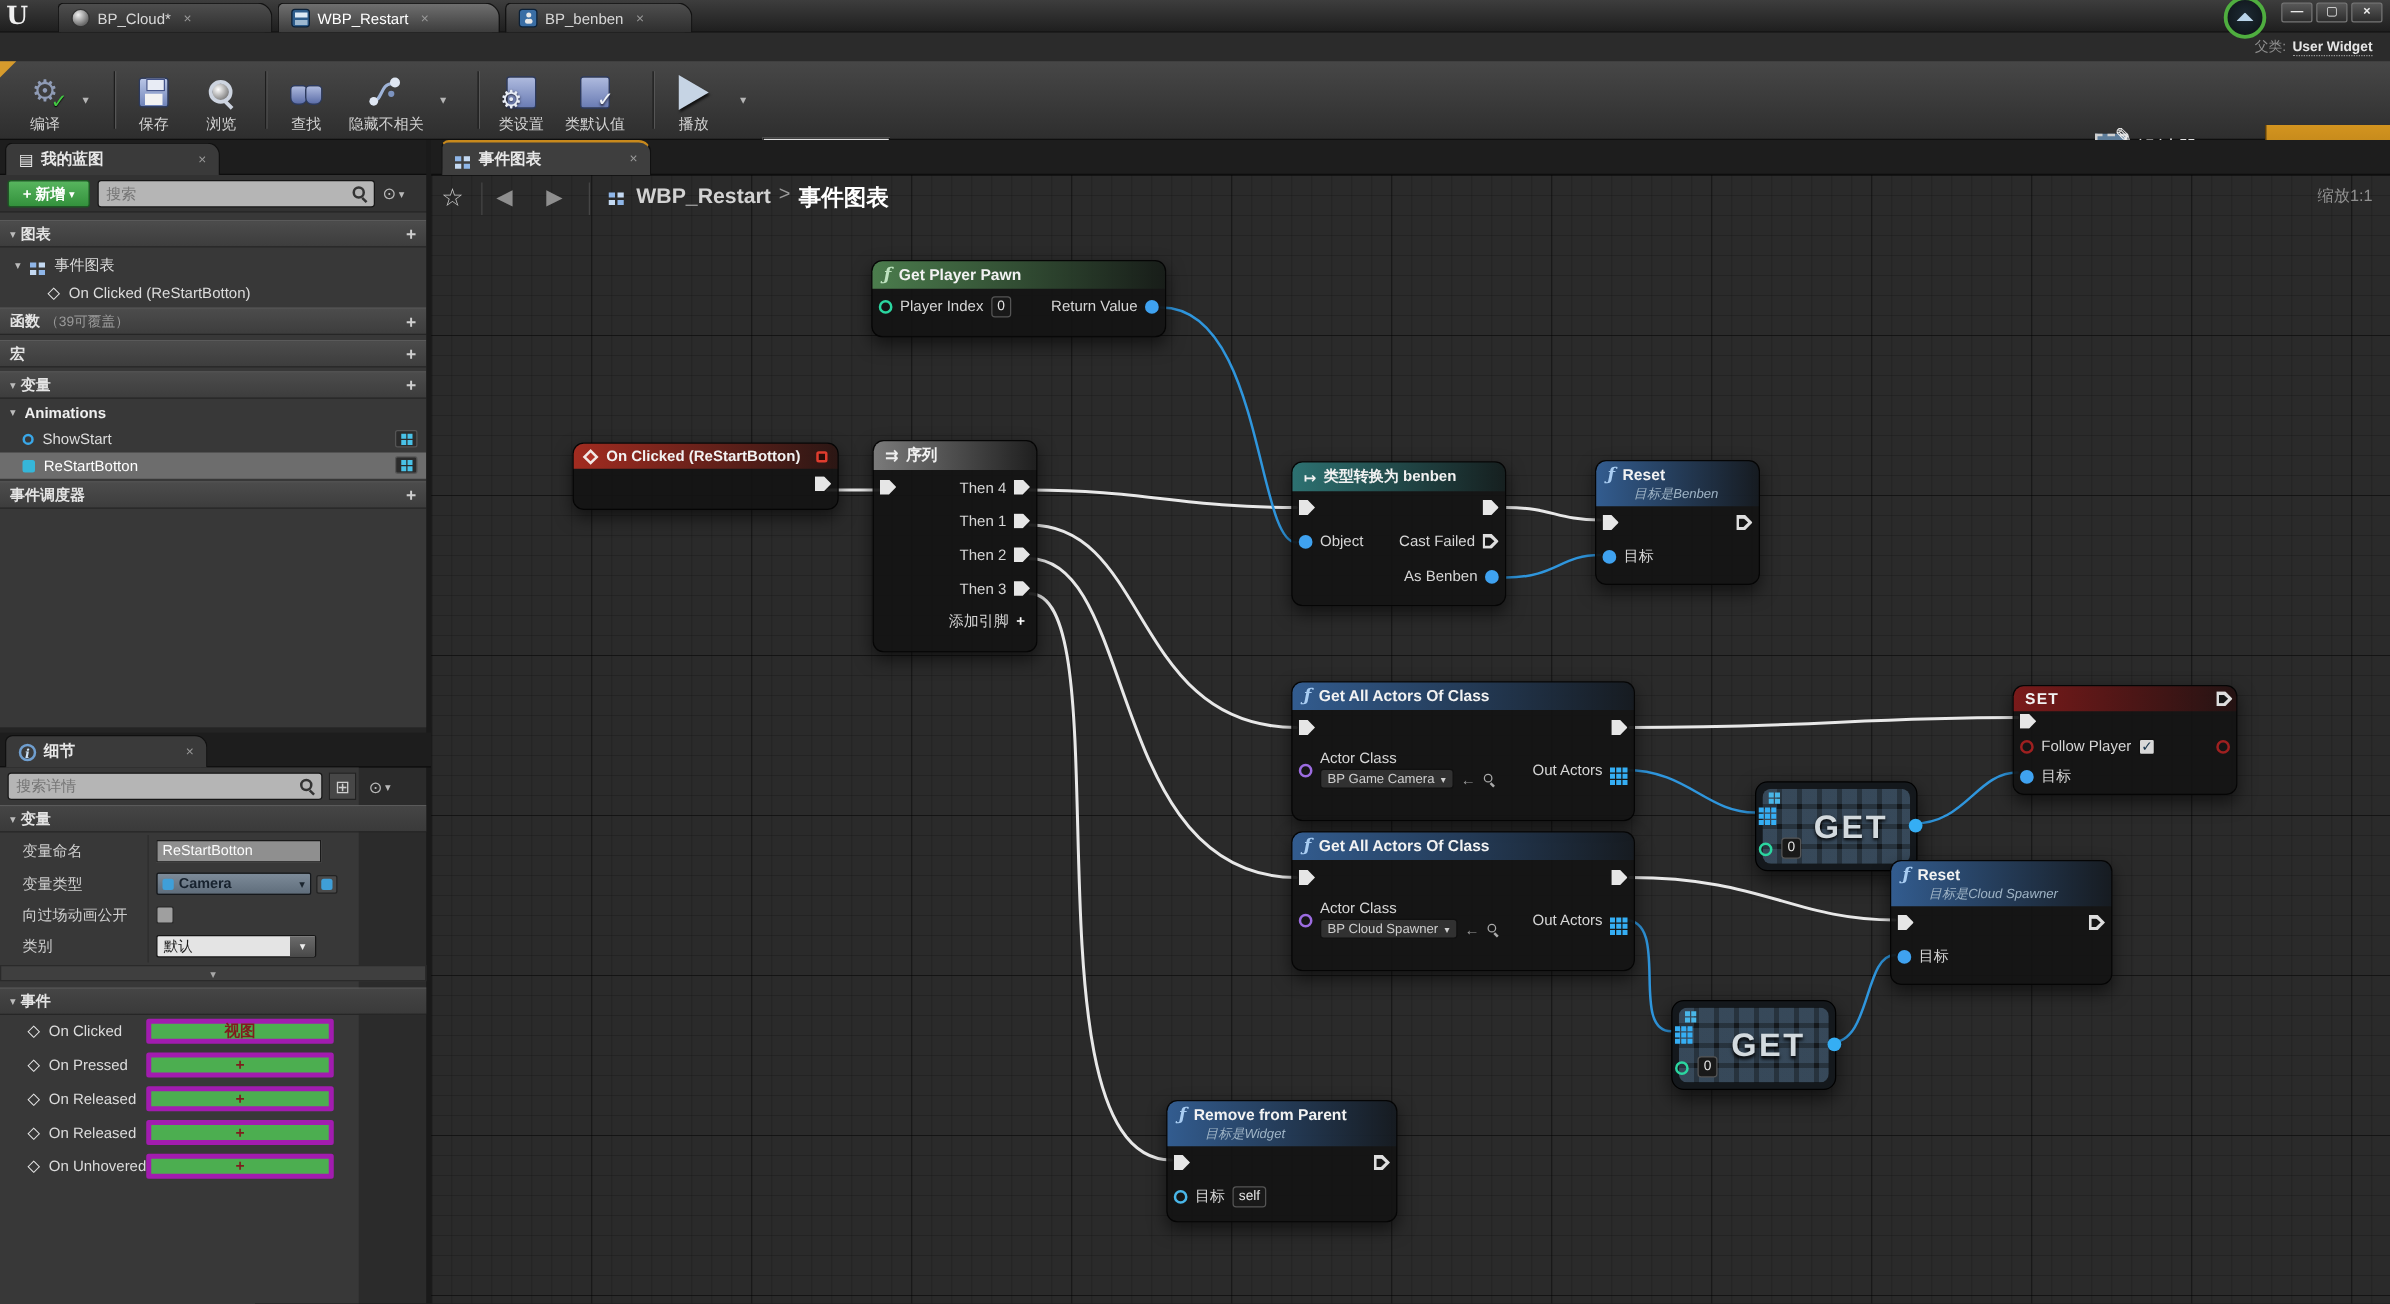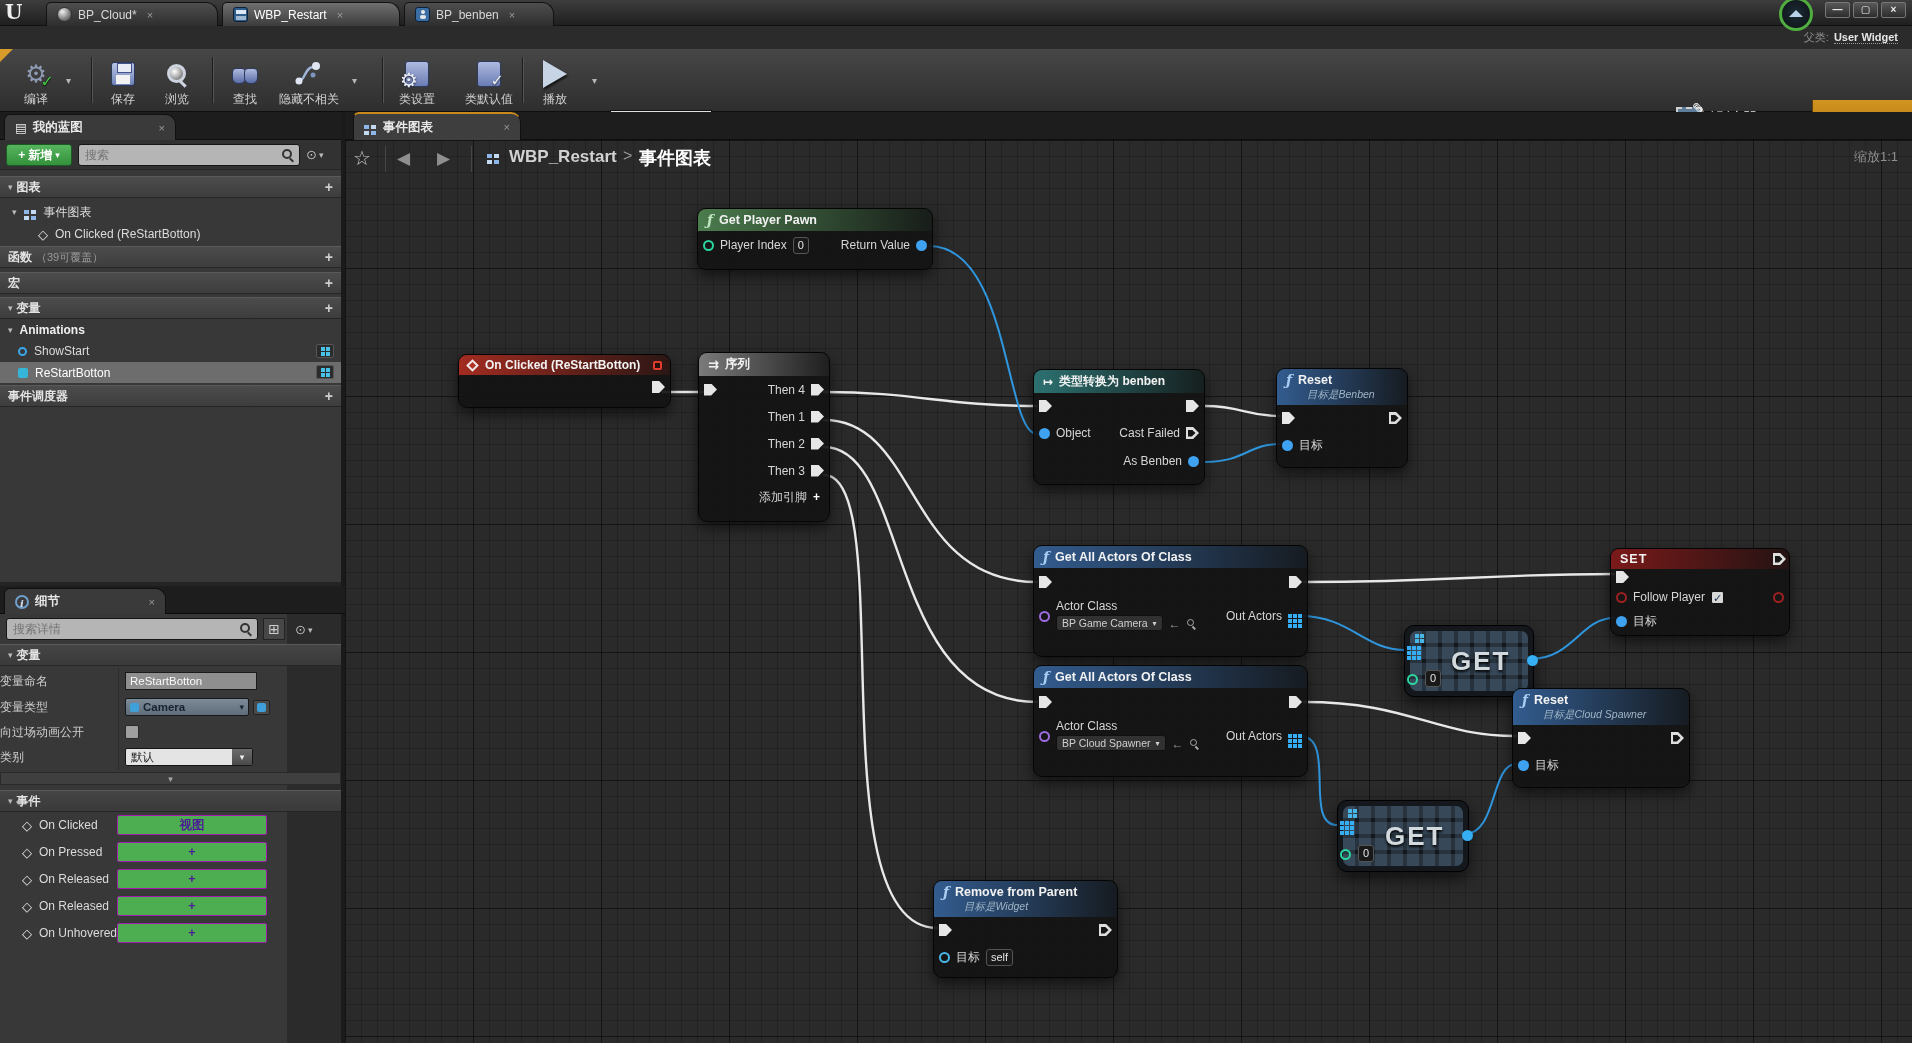--- a/index.html
+++ b/index.html
@@ -76,30 +76,30 @@
 .mag::after{content:"";position:absolute;right:0px;bottom:0px;width:5px;height:2px;background:#333;transform:rotate(45deg)}
 .eyedrop{color:#b9b9b9;font-size:13px;display:flex;align-items:center;gap:2px}
 .icoGraph{width:5px;height:4px;background:#8fb6e8;box-shadow:7px 0 0 #c4d9f2,0 6px 0 #c4d9f2,7px 6px 0 #8fb6e8;display:inline-block;margin-right:8px}
 .dia{color:#ececec;font-size:13px}
 .animring{width:9px;height:9px;border:2.5px solid #39a7e8;border-radius:50%}
 .animsq{width:10px;height:10px;background:#35b6d9;border-radius:2px}
 .mediabox{position:absolute;width:18px;height:14px;background:#2b2b2b;border:1px solid #555;border-radius:2px;display:flex;align-items:center;justify-content:center}
 .mediabox i{width:4px;height:4px;background:#49c2e8;box-shadow:5px 0 0 #49c2e8,0 5px 0 #49c2e8,5px 5px 0 #49c2e8;margin:-4px 0 0 -4px}
 
 .drow{position:absolute;left:0;width:341px;display:flex;align-items:center;color:#cfcfcf;font-size:12px}
-.dlabel{width:118px;}
+.dlabel{width:118px;padding-left:18px}
 .dval{border-left:1px solid #2c2c2c;padding-left:6px;display:flex;align-items:center;gap:4px;height:100%}
 .namefield{width:132px;height:18px;background:#8f8f8f;border:1px solid #1a1a1a;color:#fafafa;font-size:11.5px;padding:0 4px;font-family:inherit}
 .typedrop{width:124px;height:18px;background:linear-gradient(#7d8b99,#5f6d7b);border:1px solid #15181c;border-radius:2px;display:flex;align-items:center;padding:0 4px;gap:4px;color:#17222e;font-weight:bold;font-size:11.5px}
 .bluesq{width:9px;height:9px;background:#3f9fd8;border-radius:2px;flex:none}
 .chkempty{width:14px;height:14px;background:#9f9f9f;border:1px solid #2a2a2a;border-radius:2px}
 .whitedrop{width:128px;height:18px;background:#e4e4e4;border:1px solid #161616;border-radius:2px;display:flex;align-items:center;color:#1c1c1c;font-size:11.5px;padding-left:5px}
 .whitedrop .dd{margin-left:auto;width:20px;height:16px;background:linear-gradient(#6b6b6b,#4a4a4a);color:#eee;display:flex;align-items:center;justify-content:center;font-size:9px}
 .expander{position:absolute;left:0;width:341px;height:13px;background:#3f3f3f;border:1px solid #2a2a2a;color:#a8a8a8;font-size:9px;text-align:center;line-height:12px}
-.evgreen{position:absolute;left:117px;width:150px;height:20px;background:#4cae50;border:1px solid #a21caf;border-radius:2px;color:#4c1d95;font-weight:bold;font-size:12.5px;display:flex;align-items:center;justify-content:center}
+.evgreen{position:absolute;left:117px;width:150px;height:20px;background:#4cae50;border:4px solid #a21caf;border-radius:2px;color:#7f1d1d;font-weight:bold;font-size:12.5px;display:flex;align-items:center;justify-content:center}
 
 #gcanvas{left:345px;top:140px;width:1567px;height:903px;background-color:#2a2a2a;background-image:linear-gradient(rgba(0,0,0,.42) 1px,transparent 1px),linear-gradient(90deg,rgba(0,0,0,.42) 1px,transparent 1px),linear-gradient(rgba(0,0,0,.16) 1px,transparent 1px),linear-gradient(90deg,rgba(0,0,0,.16) 1px,transparent 1px);background-size:128px 128px,128px 128px,16px 16px,16px 16px;overflow:hidden}
 .bcitem{position:absolute;color:#c9c9c9}
 .bcsep{position:absolute;width:1px;height:26px;background:#454545;top:6px}
 .zoomlbl{position:absolute;right:14px;top:8px;color:#909090;font-size:13px}
 .wm{position:absolute;left:1322px;top:790px;font-size:47px;font-weight:bold;color:#5a5a5a;letter-spacing:5px}
 svg#wires{position:absolute;left:0;top:0;z-index:1}
 .we{fill:none;stroke:#e8e8e8;stroke-width:2.4px;stroke-linecap:round}
 .wd{fill:none;stroke:#2f96dd;stroke-width:2px;stroke-linecap:round}
 
@@ -210,21 +210,21 @@
       <span>隐藏不相关</span>
     </div>
     <span class="caret" style="left:352px;top:26px">▾</span>
     <div class="tsep" style="left:382px"></div>
     <div class="tbtn" style="left:390px;width:54px">
       <span class="tico">
           <span class="geardoc"></span>
         </span>
       <span>类设置</span>
     </div>
-    <div class="tbtn" style="left:458px;width:62px">
+    <div class="tbtn" style="left:445px;width:62px">
       <span class="tico">
           <span class="listchk"></span>
         </span>
       <span>类默认值</span>
     </div>
     <div class="tsep" style="left:522px"></div>
     <div class="tbtn" style="left:528px;width:54px">
       <span class="tico">
           <span class="playtri"></span>
         </span>

